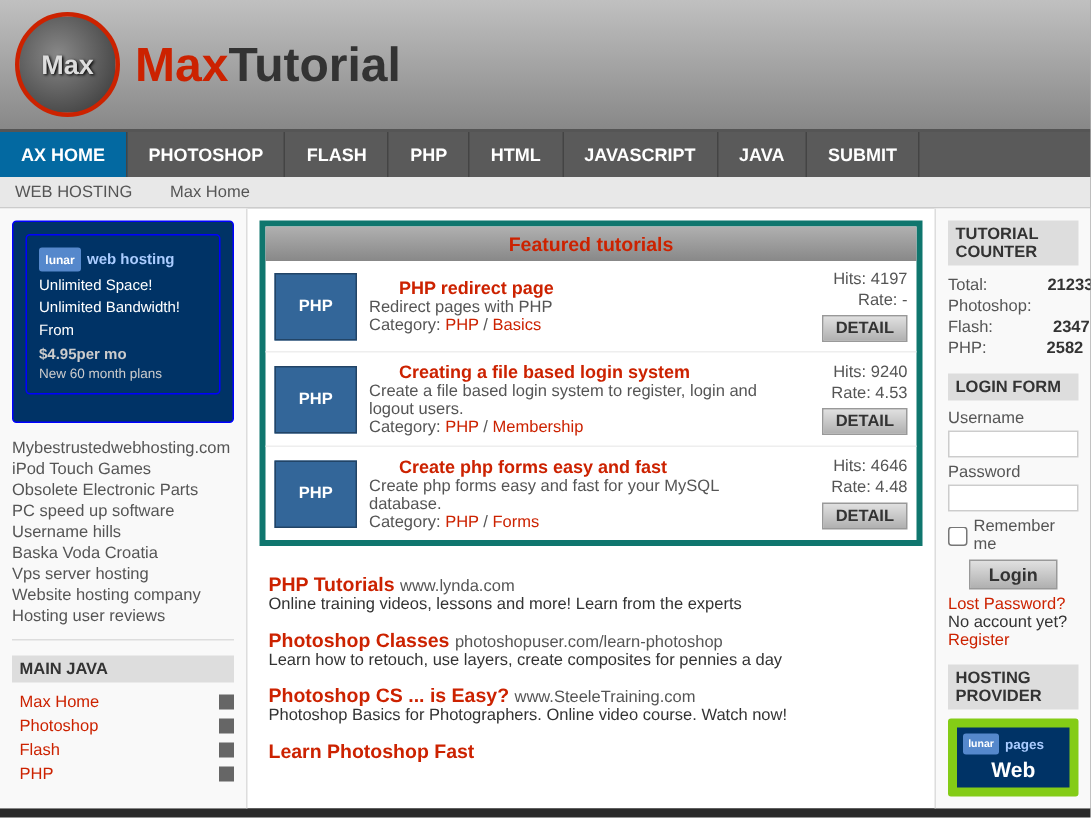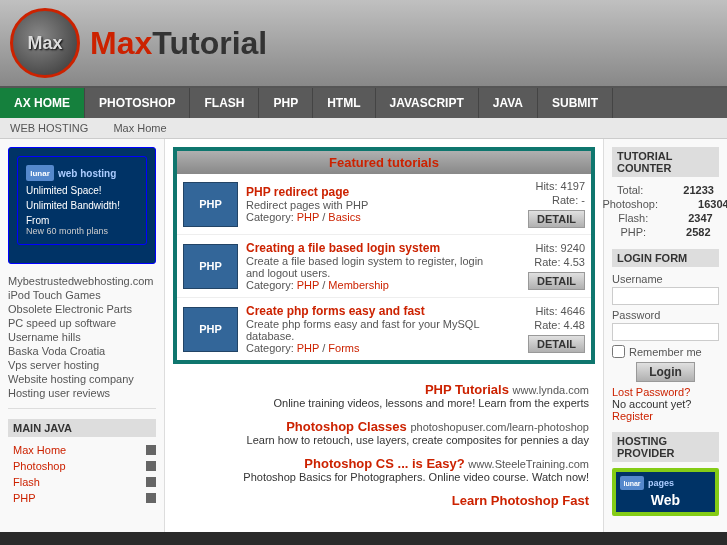--- a/index.html
+++ b/index.html
@@ -9,21 +9,21 @@
 
     
     #header { background: linear-gradient(to bottom, #c0c0c0, #888); padding: 8px 10px; display: flex; align-items: center; border-bottom: 2px solid #555; }
     #logo { width: 70px; height: 70px; border-radius: 50%; background: radial-gradient(circle at 40% 40%, #888, #333); border: 3px solid #cc2200; display: flex; align-items: center; justify-content: center; color: #ddd; font-weight: bold; font-size: 18px; text-shadow: 1px 1px 2px #000; margin-right: 10px; flex-shrink: 0; }
     #site-title { font-size: 32px; font-weight: bold; color: #cc2200; }
     #site-title span { color: #333; }
 
     
     #nav { background: #5a5a5a; display: flex; align-items: stretch; }
     .nav-item { padding: 8px 14px; color: #fff; font-size: 12px; font-weight: bold; cursor: pointer; text-transform: uppercase; border-right: 1px solid #444; }
-    .nav-item.active { background: #15803d; }
+    .nav-item.active { background: #0369a1; }
 
     
     #breadcrumb { background: #e8e8e8; border-bottom: 1px solid #ccc; padding: 4px 10px; font-size: 11px; color: #555; display: flex; }
     #breadcrumb span { color: #555; }
 
     
     #main { display: flex; }
 
     
     #sidebar-left { width: 165px; flex-shrink: 0; border-right: 1px solid #ddd; padding: 8px; background: #f9f9f9; }
@@ -46,51 +46,51 @@
     
     #content { flex: 1; padding: 8px; }
 
     .featured-box { border: 4px solid #0f766e; margin-bottom: 12px; }
     .featured-header { background: linear-gradient(to bottom, #b0b0b0, #888); text-align: center; padding: 4px; color: #cc2200; font-weight: bold; font-size: 13px; }
 
     .tutorial-row { display: flex; align-items: center; border-bottom: 1px solid #eee; padding: 6px; gap: 8px; }
     .tutorial-row:last-child { border-bottom: none; }
     .tut-icon { width: 55px; height: 45px; background: #336699; display: flex; align-items: center; justify-content: center; color: #fff; font-size: 11px; font-weight: bold; flex-shrink: 0; border: 1px solid #224466; }
     .tut-info { flex: 1; }
-    .tut-title { color: #cc2200; font-weight: bold; font-size: 12px; text-decoration: none; display: block; }
+    .tut-title { color: #cc2200; font-weight: bold; font-size: 12px; text-decoration: none; display: block; margin-left: 20px; }
     .tut-desc { color: #555; font-size: 11px; }
     .tut-category { font-size: 11px; color: #555; }
     .tut-category a { color: #cc2200; text-decoration: none; }
     .tut-meta { text-align: right; font-size: 11px; color: #555; min-width: 90px; }
     .tut-meta .hits { margin-bottom: 2px; }
     .detail-btn { background: linear-gradient(to bottom, #e0e0e0, #b0b0b0); border: 1px solid #999; padding: 2px 8px; font-size: 11px; cursor: pointer; font-weight: bold; color: #333; margin-top: 4px; display: inline-block; }
 
-    .links-section { padding: 6px; text-align: right; }
+    .links-section { padding: 6px; }
     .ext-link-item { margin-bottom: 10px; }
     .ext-link-title { font-size: 13px; font-weight: bold; color: #cc2200; text-decoration: none; }
     .ext-link-url { font-size: 11px; color: #555; }
     .ext-link-desc { font-size: 11px; color: #333; }
 
     
-    #sidebar-right { width: 124px; flex-shrink: 0; border-left: 1px solid #ddd; padding: 8px; background: #f9f9f9; }
+    #sidebar-right { width: 104px; flex-shrink: 0; border-left: 1px solid #ddd; padding: 8px; background: #f9f9f9; }
     .right-section-title { font-size: 11px; font-weight: bold; color: #333; background: #ddd; padding: 3px 5px; margin-bottom: 6px; }
-    .counter-row { display: flex; justify-content: center; font-size: 11px; padding: 1px 0; gap: 40px; }
+    .counter-row { display: flex; justify-content: space-between; font-size: 11px; padding: 1px 0; gap: 40px; }
     .counter-label { color: #555; }
     .counter-value { font-weight: bold; color: #333; }
 
     .login-section { margin-top: 10px; }
     .login-label { font-size: 11px; color: #555; margin-bottom: 2px; }
     .login-input { width: 100%; border: 1px solid #ccc; padding: 2px 3px; font-size: 11px; margin-bottom: 4px; background: #fff; }
     .remember-row { display: flex; align-items: center; gap: 4px; font-size: 11px; color: #555; margin-bottom: 4px; }
     .login-btn { background: linear-gradient(to bottom, #e0e0e0, #b0b0b0); border: 1px solid #999; padding: 2px 12px; font-size: 12px; cursor: pointer; font-weight: bold; color: #333; display: block; margin: 0 auto; }
     .login-links { font-size: 11px; margin-top: 4px; }
     .login-links a { color: #cc2200; text-decoration: none; display: block; }
 
     .hosting-section { margin-top: 10px; }
-    .hosting-banner { background: #003366; border: 4px solid #84cc16; padding: 4px; border-radius: 2px; }
+    .hosting-banner { background: #003366; border: 6px solid #84cc16; padding: 4px; border-radius: 2px; }
     .hosting-banner .hb-logo { display: flex; align-items: center; gap: 4px; }
     .hp-logo-box { width: 24px; height: 14px; background: #5588cc; border-radius: 2px; font-size: 7px; color: #fff; display: flex; align-items: center; justify-content: center; font-weight: bold; }
     .hp-text { color: #aaccff; font-size: 9px; font-weight: bold; }
     .hp-web { color: #fff; font-size: 14px; font-weight: bold; text-align: center; margin-top: 2px; }
   </style>
 </head>
 <body>
 
 <div id="wrapper">
 
@@ -126,20 +126,23 @@
 
       <div class="sidebar-banner">
         <div class="sidebar-banner">
           <div class="banner-header">
             <div class="banner-logo">lunar</div>
             <span class="banner-title">web hosting</span>
           </div>
           <div class="banner-text">Unlimited Space!</div>
           <div class="banner-text">Unlimited Bandwidth!</div>
           <div class="banner-text">From</div>
+          <div class="banner-price">
+            <span>$4.95</span><span>per mo</span>
+          </div>
           <div class="banner-sub">New 60 month plans</div>
         </div>
       </div>
 
       <div class="sidebar-links">
         <a href="#">Mybestrustedwebhosting.com</a>
         <a href="#">iPod Touch Games</a>
         <a href="#">Obsolete Electronic Parts</a>
         <a href="#">PC speed up software</a>
         <a href="#">Username hills</a>

